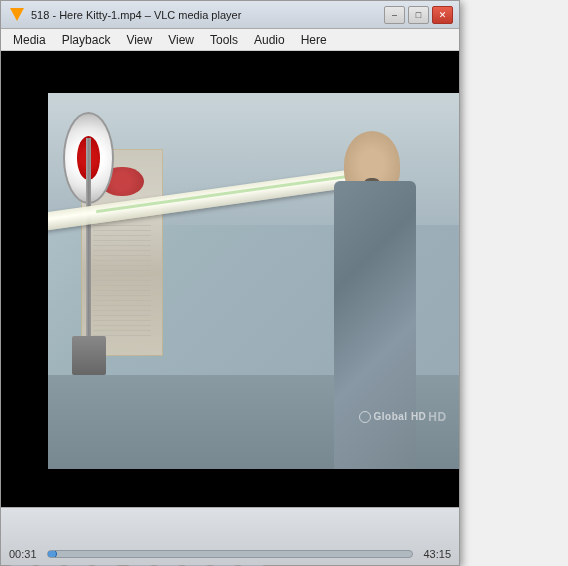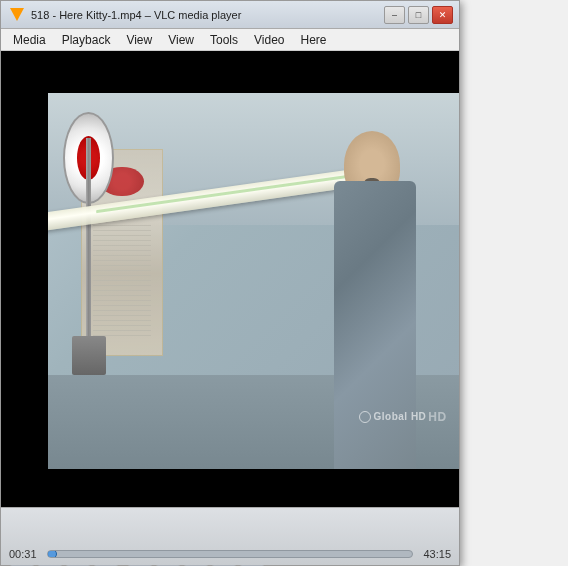--- a/index.html
+++ b/index.html
@@ -472,21 +472,21 @@
       <div class="win-btn close">✕</div>
     </div>
   </div>
 
   <div class="menu-bar">
     <div class="menu-item">Media</div>
     <div class="menu-item">Playback</div>
     <div class="menu-item">View</div>
     <div class="menu-item">View</div>
     <div class="menu-item">Tools</div>
-    <div class="menu-item">Video</div>
+    <div class="menu-item">Audio</div>
     <div class="menu-item">Here</div>
   </div>
 
   <div class="video-area">
     <div class="video-frame">
 
       <div class="black-bar-top"></div>
       <div class="black-bar-bottom"></div>
 
       <div class="scene">

